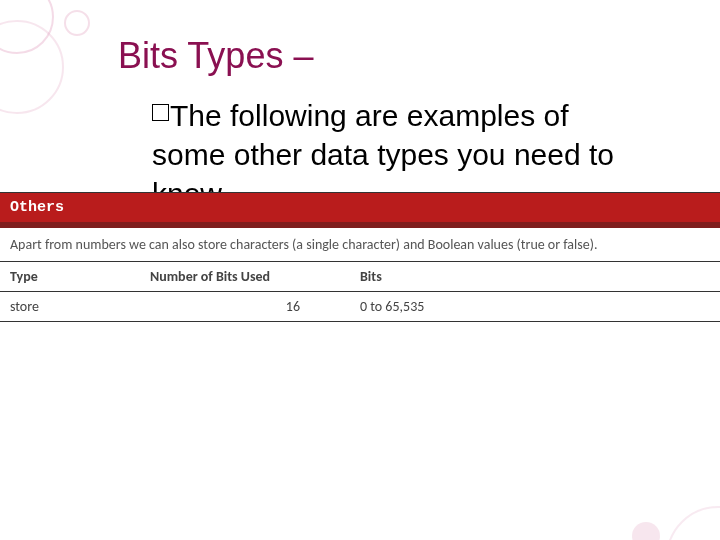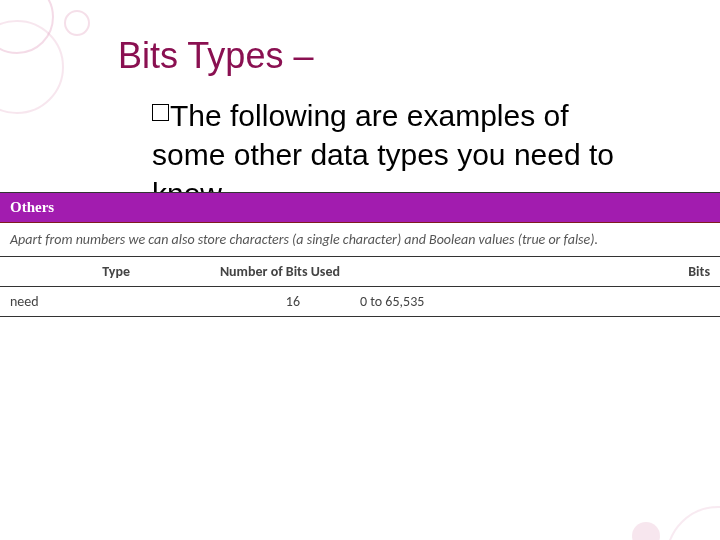--- a/index.html
+++ b/index.html
@@ -75,46 +75,45 @@
     margin-right: 1px;
     margin-top: 5px;
   }
   .table-wrap {
     position: absolute;
     top: 192px;
     left: 0;
     right: 0;
   }
   .sec-header {
-    background: #a21caf;
+    background: #b91c1c;
     color: #fff;
-    font-family: Liberation Serif, serif;
+    font-family: Liberation Mono, monospace;
     font-size: 15px;
     font-weight: bold;
     padding: 6px 10px;
     border-top: 1px solid #333;
-    border-bottom: 1px solid #7f1d1d;
+    border-bottom: 6px solid #7f1d1d;
   }
   .sec-desc {
     font-family: Calibri, Arial, sans-serif;
     font-size: 14px;
-    font-style: italic;
     color: #555;
     padding: 8px 10px;
     border-bottom: 1px solid #333;
   }
   table {
     width: 100%;
     border-collapse: collapse;
     font-family: Calibri, Arial, sans-serif;
     font-size: 14px;
     color: #444;
   }
   thead th {
-    text-align: right;
+    text-align: left;
     font-weight: bold;
     padding: 6px 10px;
     border-bottom: 1px solid #333;
   }
   tbody td {
     padding: 6px 10px;
     border-bottom: 1px solid #333;
   }
   .col-type { width: 120px; }
   .col-bits { width: 190px; }
@@ -168,21 +167,21 @@
   <table>
     <thead>
       <tr>
         <th class="col-type">Type</th>
         <th class="col-bits">Number of Bits Used</th>
         <th>Bits</th>
       </tr>
     </thead>
     <tbody>
       <tr>
-        <td>need</td>
+        <td>store</td>
         <td class="bits-cell">16</td>
         <td>0 to 65,535</td>
       </tr>
     </tbody>
   </table>
 </div>
 
 <div class="bottom-deco">
   <div class="b1"></div>
     <div class="b2"></div>

